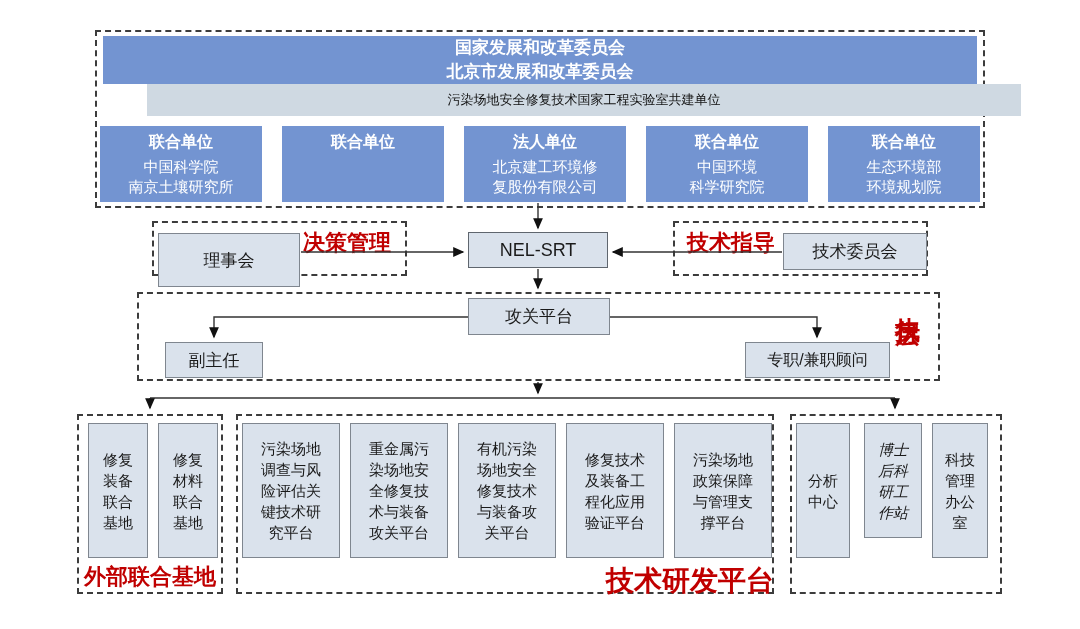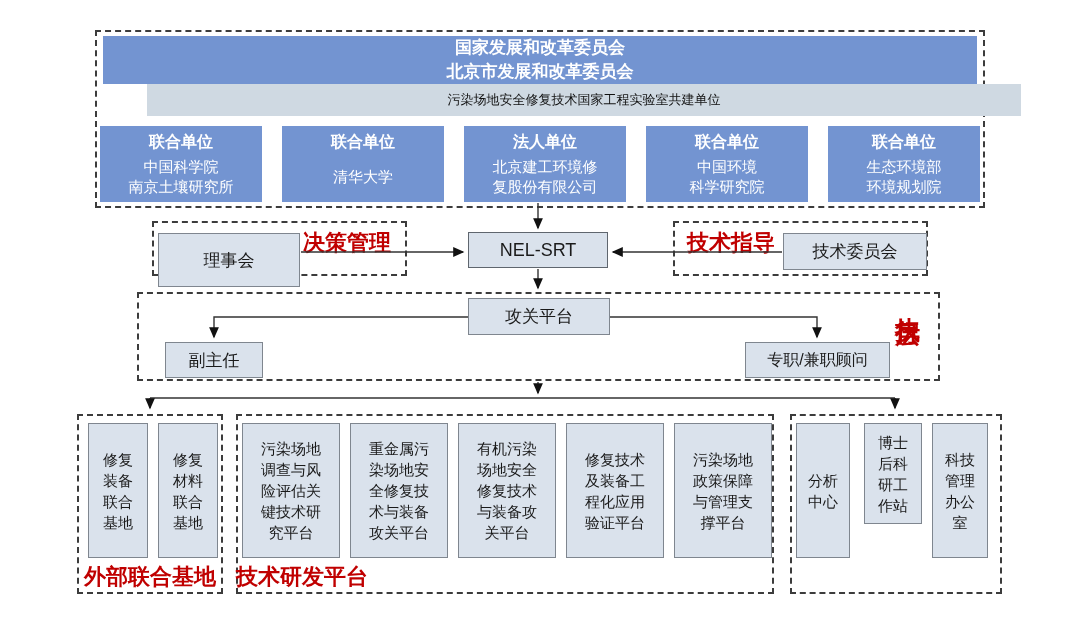--- a/index.html
+++ b/index.html
@@ -35,21 +35,20 @@
   <div class="abs z2" style="left:103px;top:84px;width:874px;height:32px;background:#cfd9e2;
        color:#111;text-align:center;font-size:13px;line-height:32px;margin-left:44px;">污染场地安全修复技术国家工程实验室共建单位</div>
 
   <div class="abs bluebox unit z2" style="left:100px;top:126px;width:162px;height:76px;">
     <div class="role">联合单位</div>
     <div class="name pre">中国科学院
 南京土壤研究所</div>
   </div>
   <div class="abs bluebox unit z2" style="left:282px;top:126px;width:162px;height:76px;">
     <div class="role">联合单位</div>
-    <div class="name pre">清华大学</div>
   </div>
   <div class="abs bluebox unit z2" style="left:464px;top:126px;width:162px;height:76px;">
     <div class="role">法人单位</div>
     <div class="name pre">北京建工环境修
 复股份有限公司</div>
   </div>
   <div class="abs bluebox unit z2" style="left:646px;top:126px;width:162px;height:76px;">
     <div class="role">联合单位</div>
     <div class="name pre">中国环境
 科学研究院</div>
@@ -105,26 +104,26 @@
 与装备攻
 关平台</div>
   <div class="abs litebox pre z2 platform-text" style="left:566px;top:423px;width:98px;height:135px;">修复技术
 及装备工
 程化应用
 验证平台</div>
   <div class="abs litebox pre z2 platform-text" style="left:674px;top:423px;width:98px;height:135px;">污染场地
 政策保障
 与管理支
 撑平台</div>
-  <div class="abs red z2" style="left:236px;top:562px;width:538px;text-align:left;font-size:22px;">技术研发平台</div>
+  <div class="abs red z2" style="left:236px;top:562px;width:538px;text-align:right;font-size:28px;">技术研发平台</div>
 
   <div class="abs dashed z2" style="left:790px;top:414px;width:212px;height:180px;"></div>
   <div class="abs litebox pre z2 platform-text" style="left:796px;top:423px;width:54px;height:135px;">分析
 中心</div>
-  <div class="abs litebox pre z2 platform-text" style="left:864px;top:423px;width:58px;height:101px;">博士
+  <div class="abs litebox pre z2 platform-text" style="left:864px;top:423px;width:58px;height:115px;font-style:italic;">博士
 后科
 研工
 作站</div>
   <div class="abs litebox pre z2 platform-text" style="left:932px;top:423px;width:56px;height:135px;">科技
 管理
 办公
 室</div>
 
   <svg class="svglayer" viewBox="0 0 1080 629" xmlns="http://www.w3.org/2000/svg">
     <defs>

